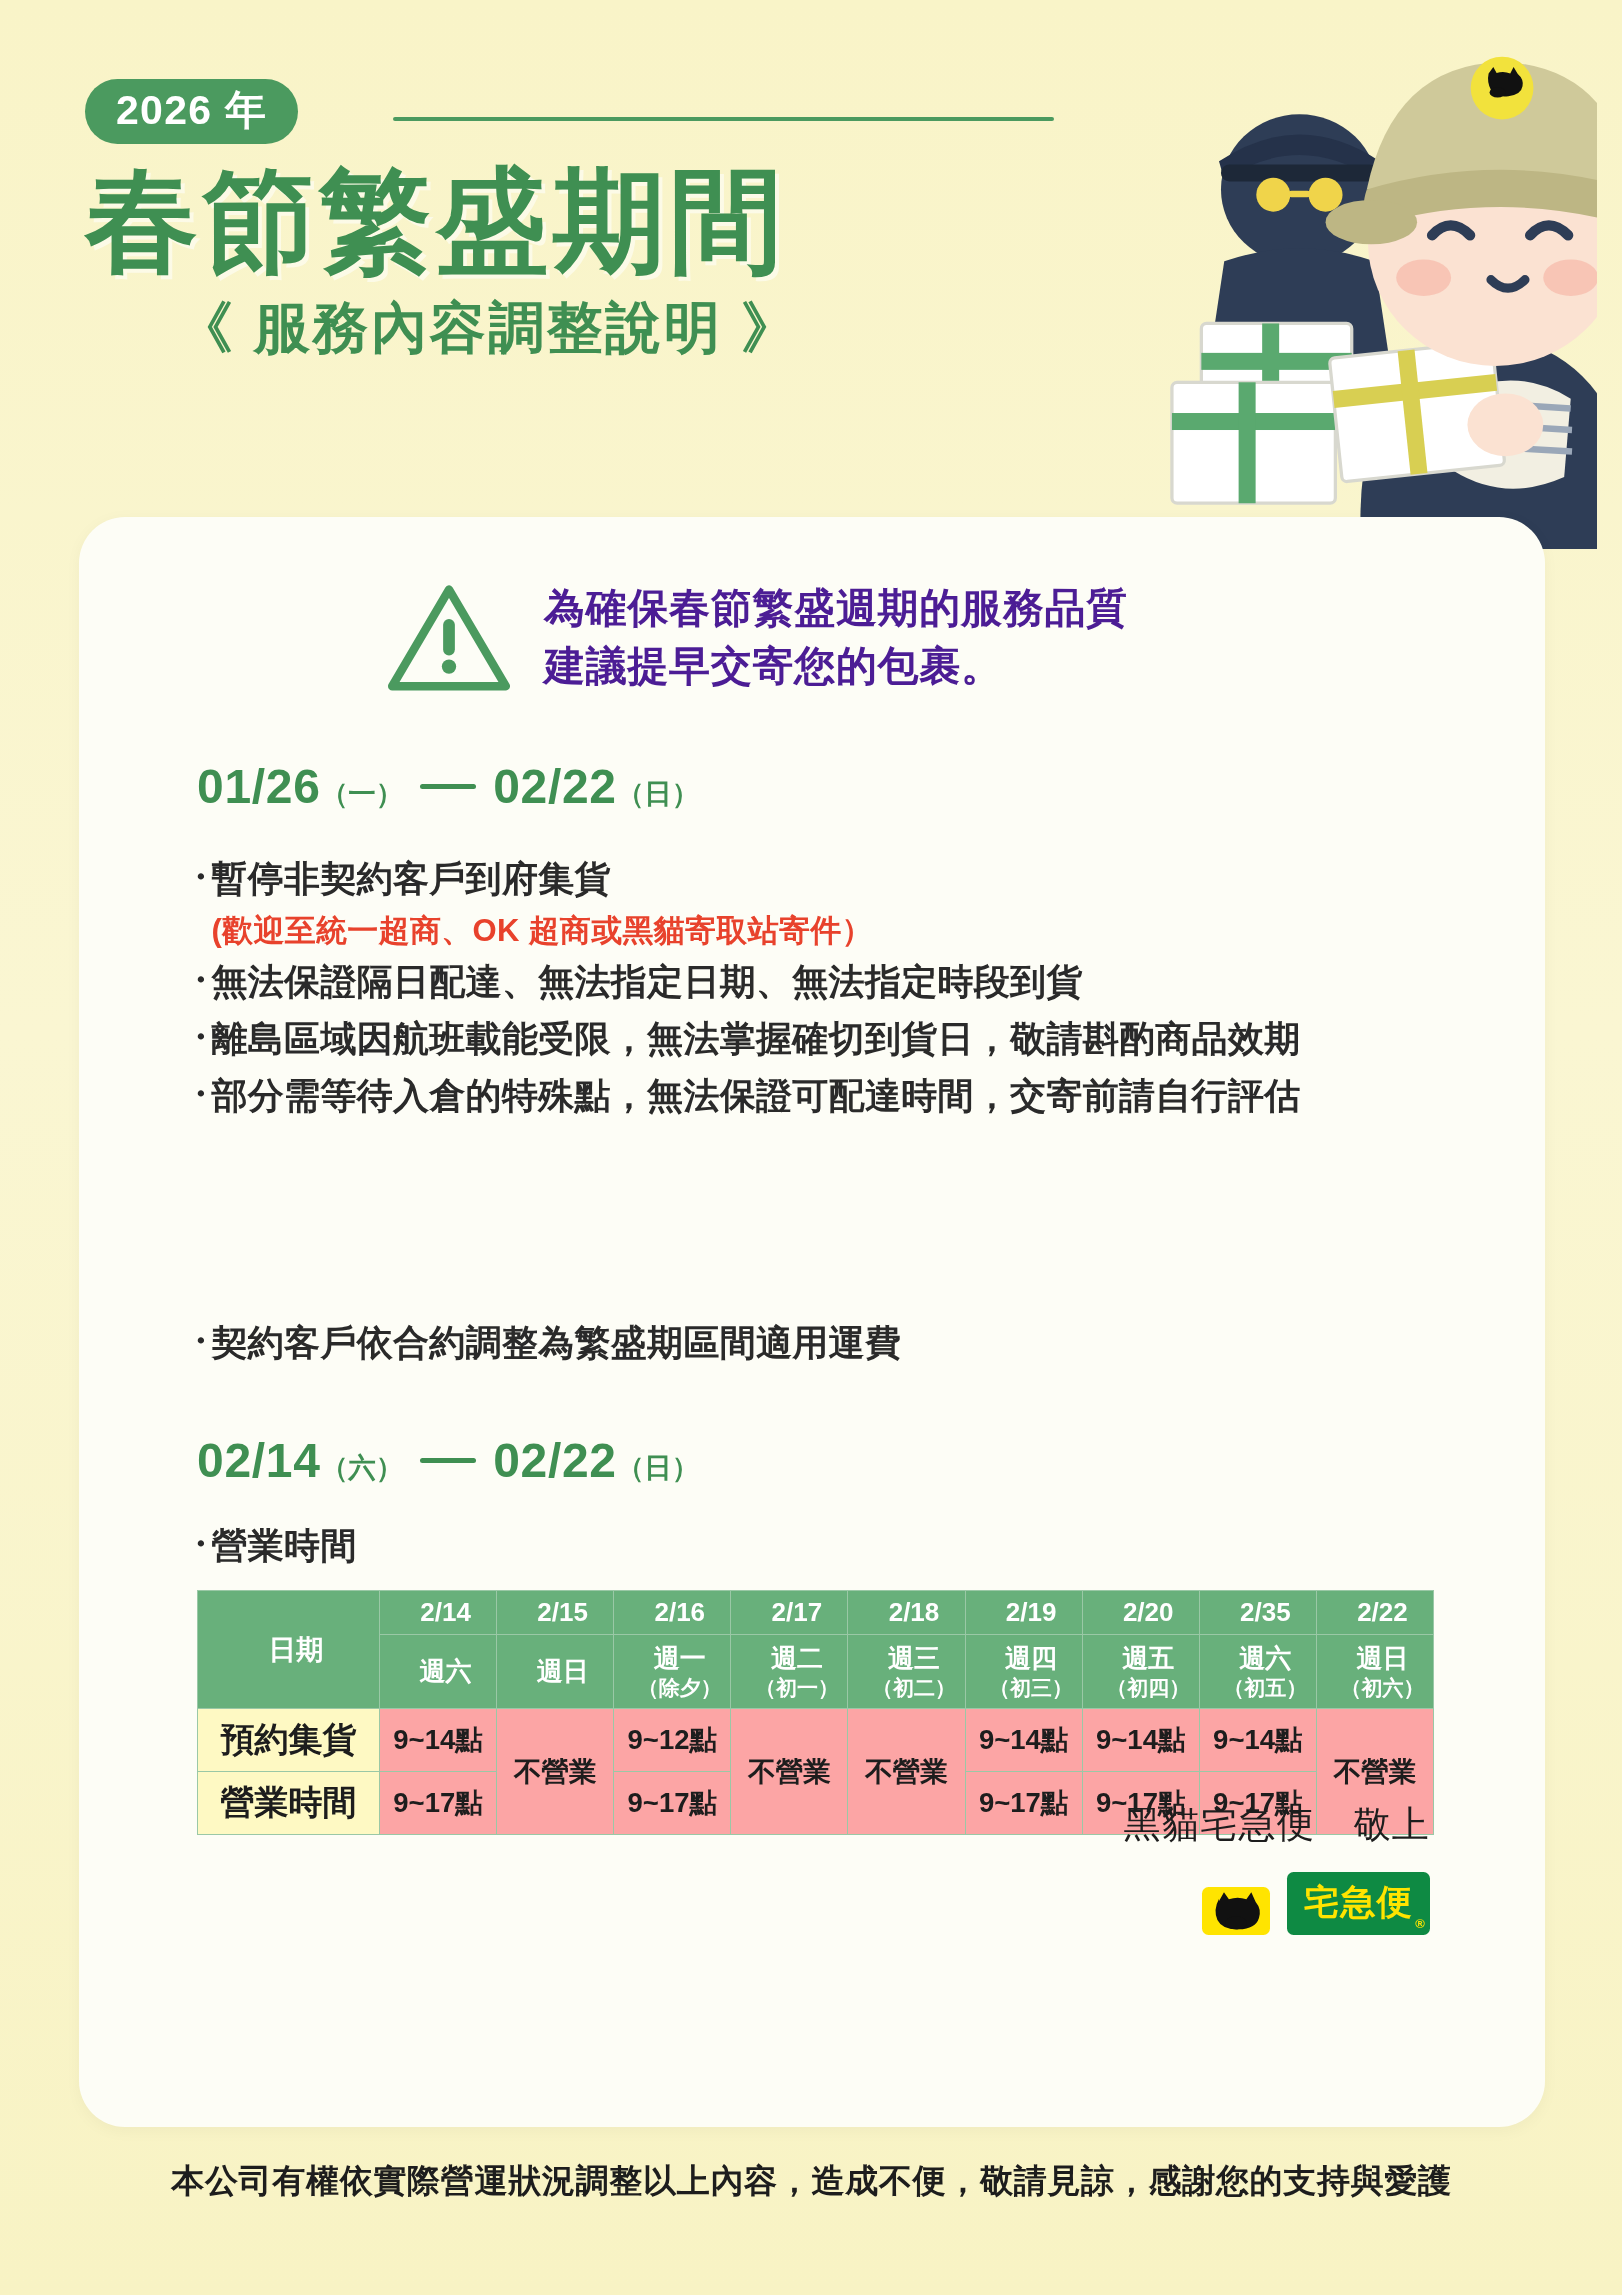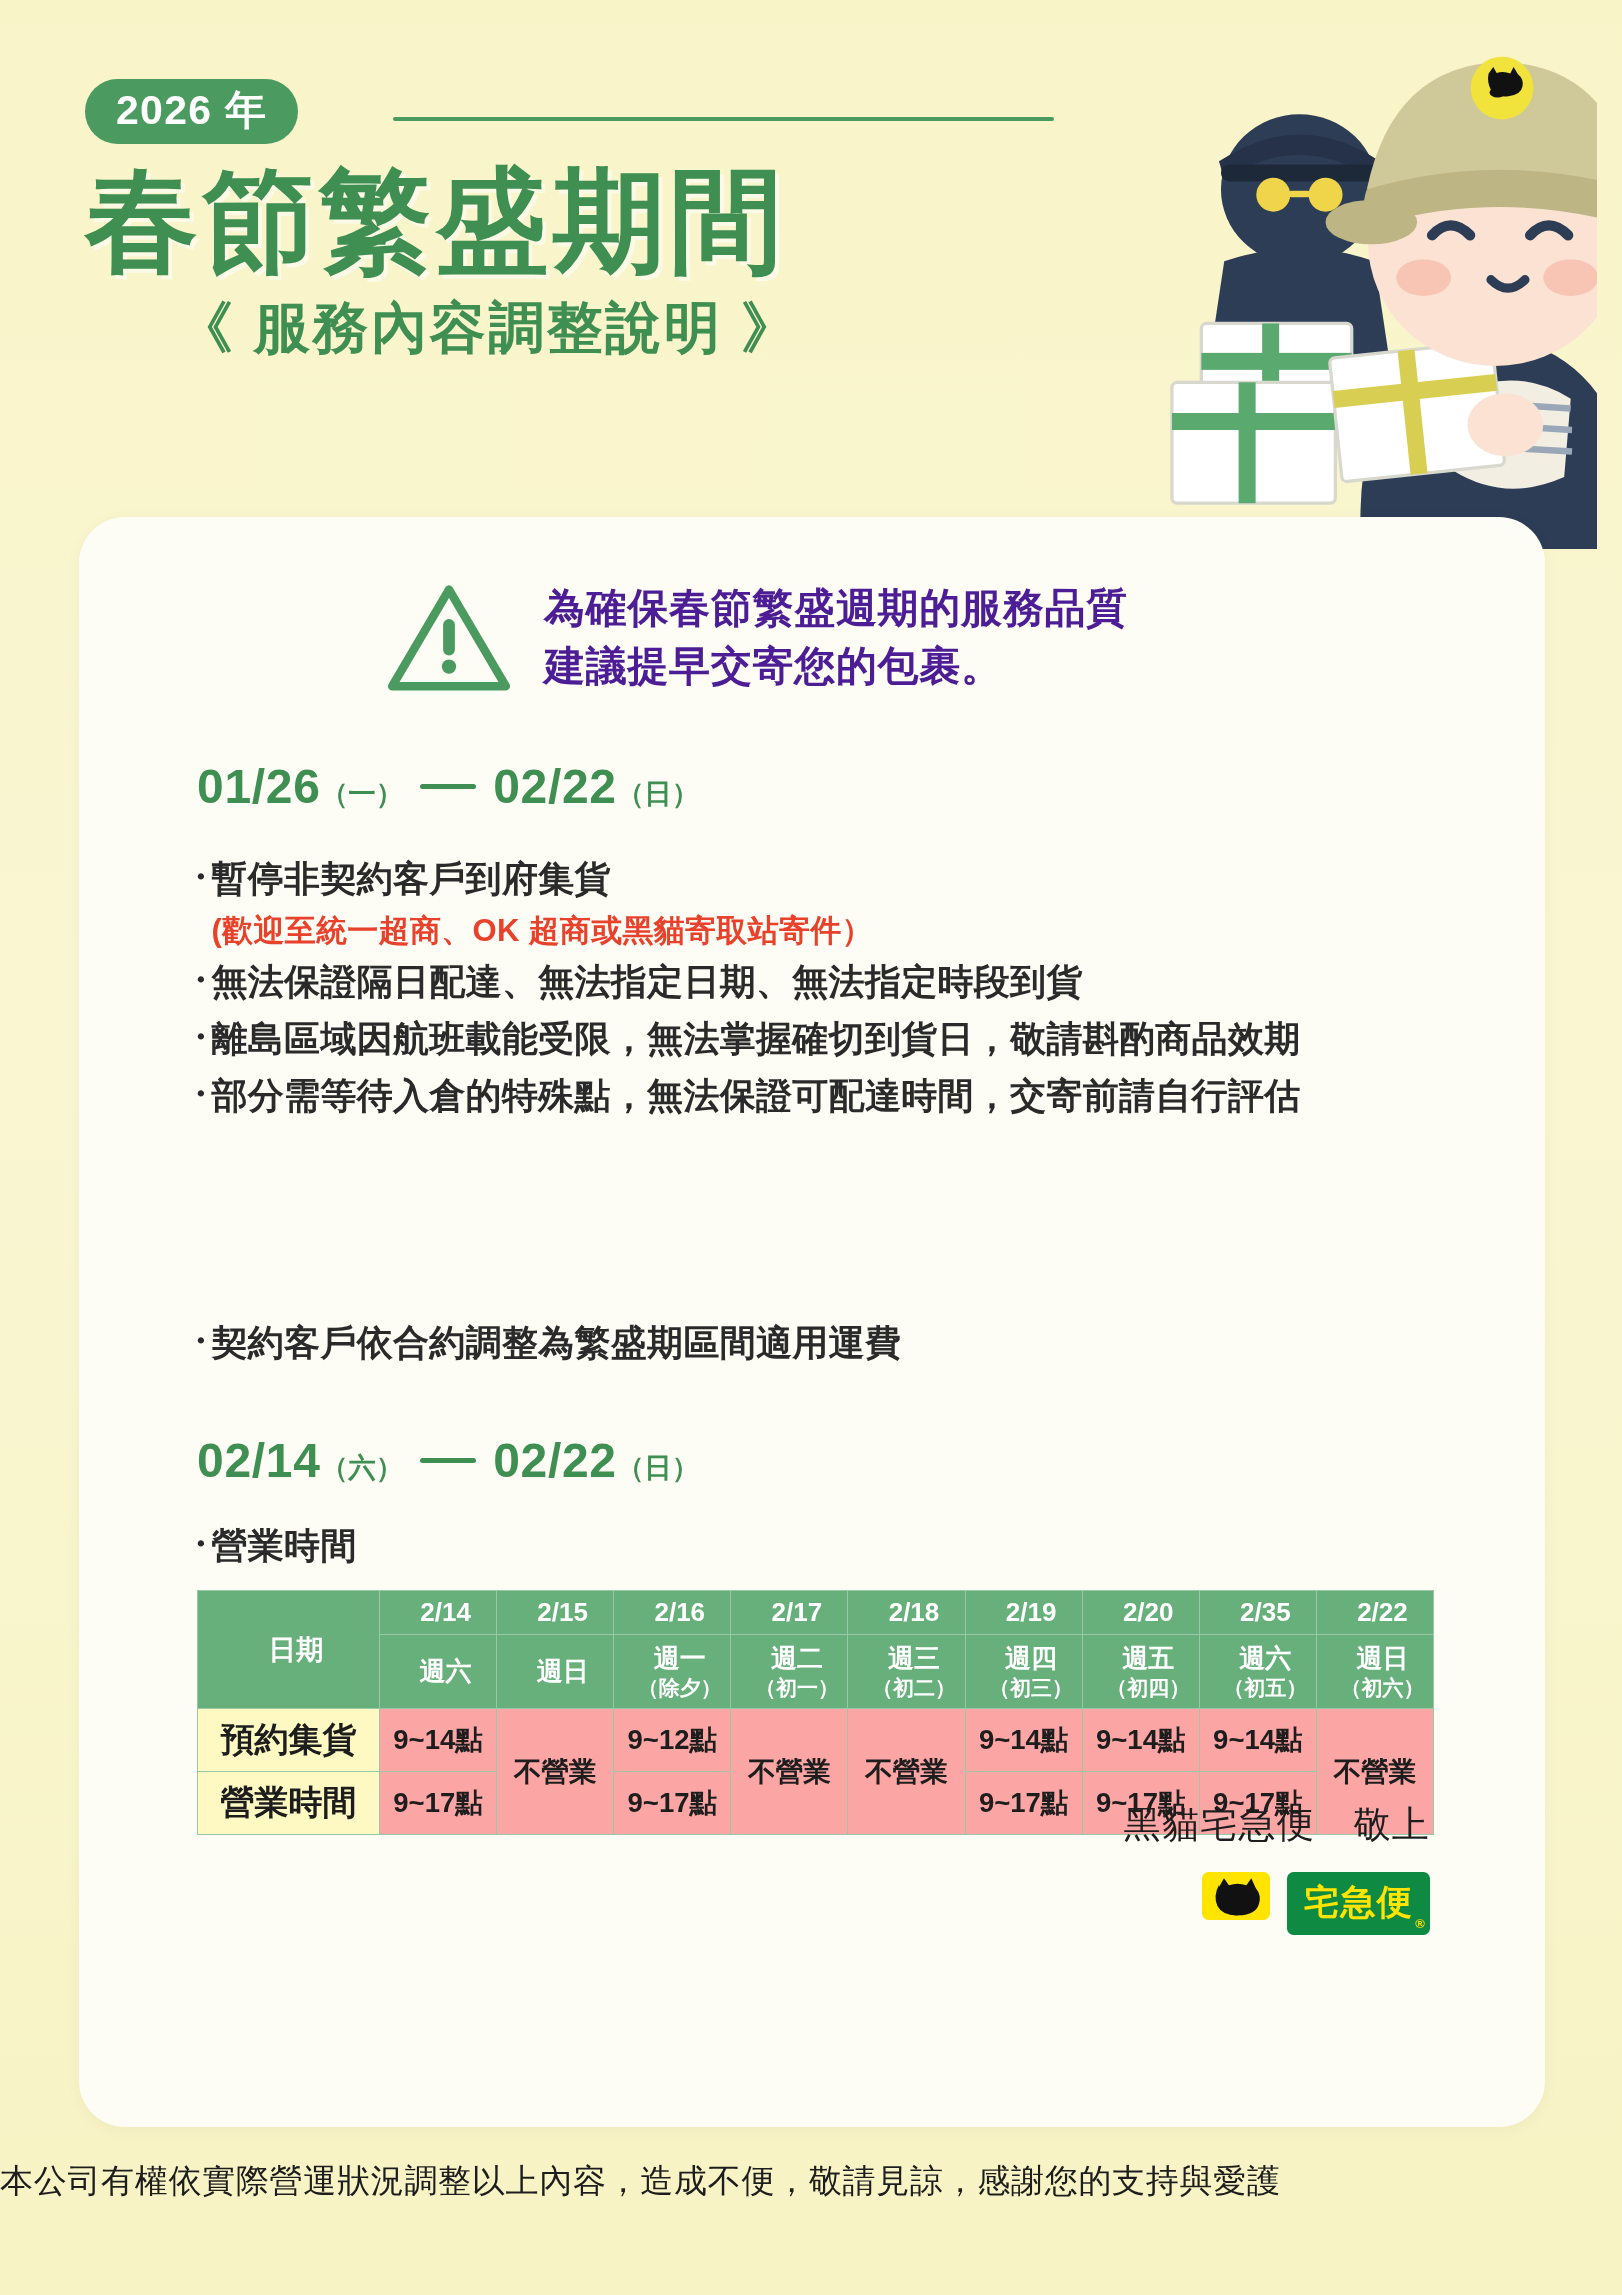--- a/index.html
+++ b/index.html
@@ -203,21 +203,21 @@
     color: #1d1d1d;
     font-size: 37px;
     font-weight: normal;
     letter-spacing: 1.3px;
   }
   .logo-row {
     position: absolute;
     right: 115px;
     top: 1355px;
     display: flex;
-    align-items: flex-start;
+    align-items: flex-end;
     gap: 17px;
   }
   .logo-green {
     background: #0e8a43;
     color: #ffe400;
     font-size: 35px;
     font-weight: bold;
     padding: 6.5px 17px 9.2px 17px;
     border-radius: 6.5px;
     letter-spacing: 1.3px;
@@ -236,23 +236,24 @@
     border-radius: 6.5px;
     display: flex; align-items: center; justify-content: center;
   }
 
   
   .footer {
     position: absolute;
     left: 0;
     top: 2159px;
     width: 1623px;
+    text-align: center;
     color: #1d1d1d;
     font-size: 33px;
-    font-weight: normal;
+    font-weight: bold;
     letter-spacing: 0.7px;
   }
 </style>
 </head>
 <body>
 
 <div class="page">
 
   <div class="header">
     <span class="year-pill">2026 年</span>

